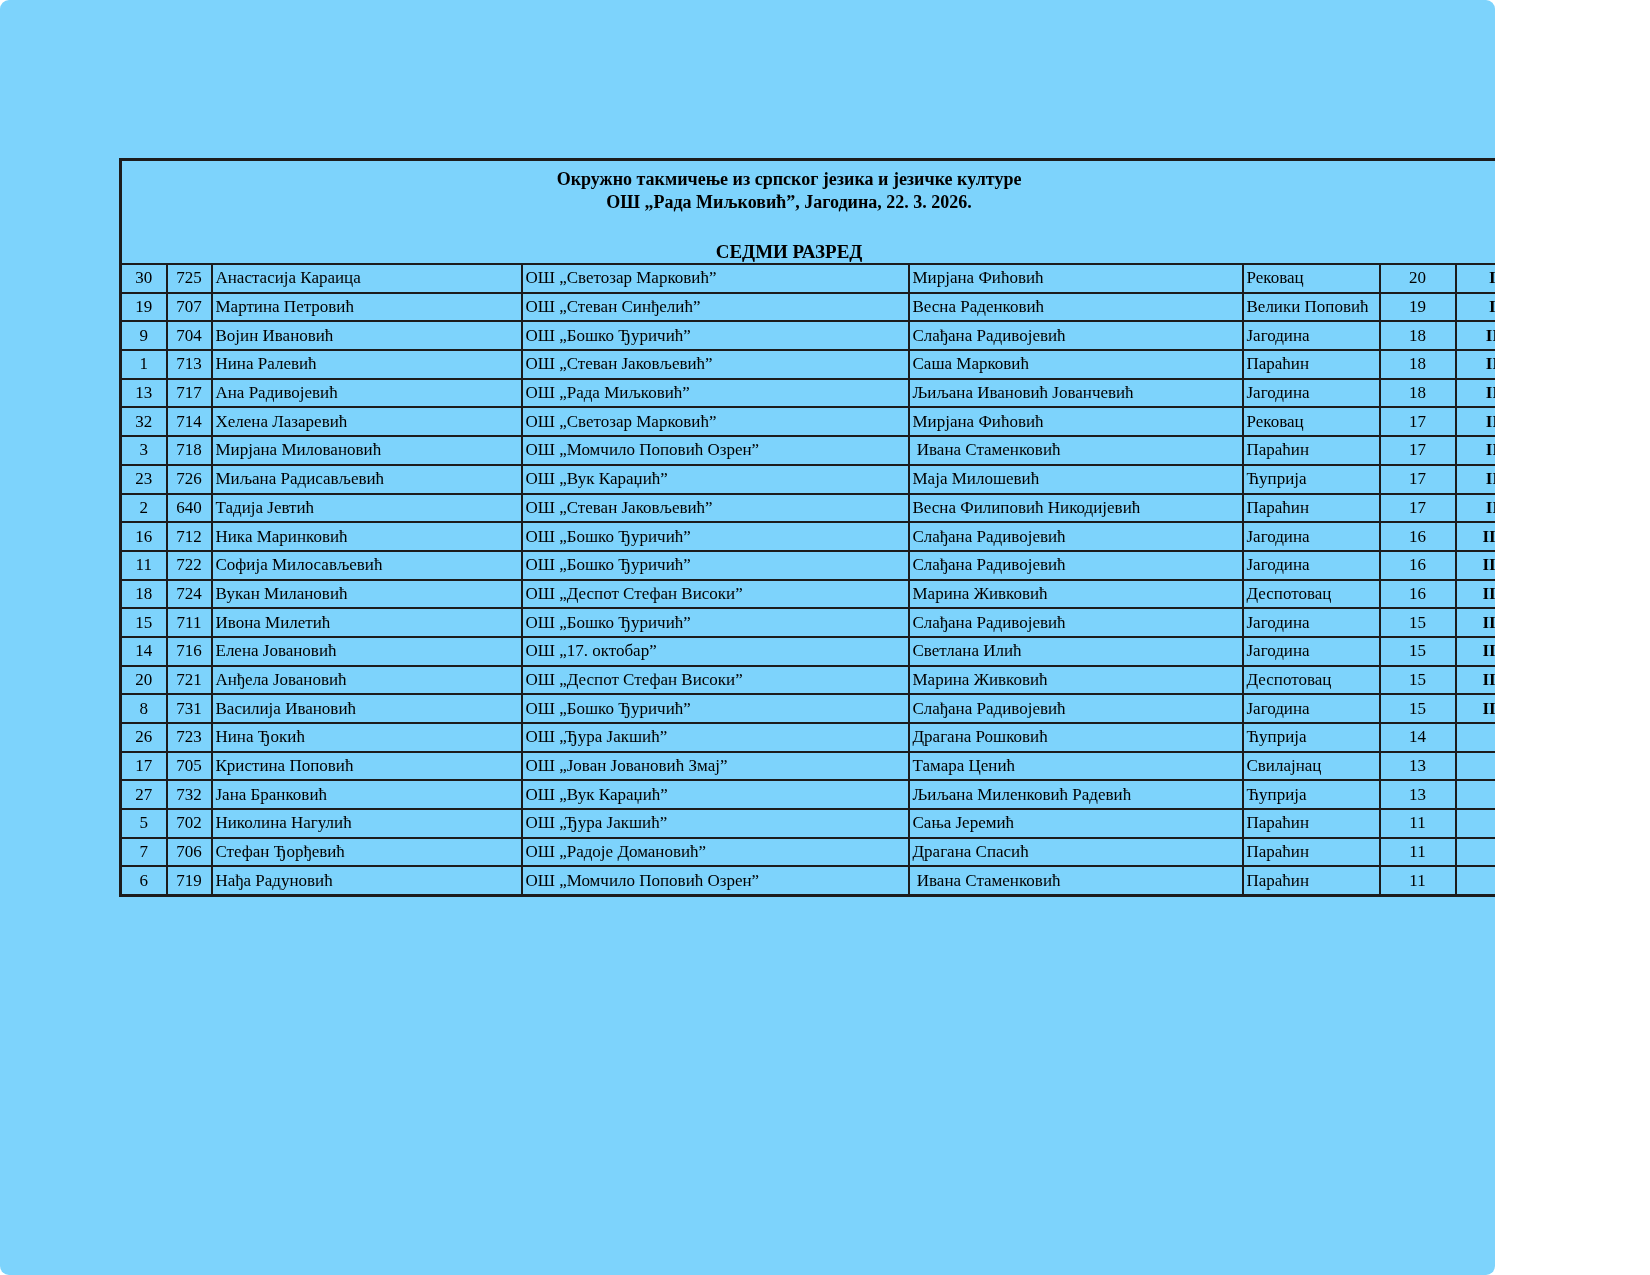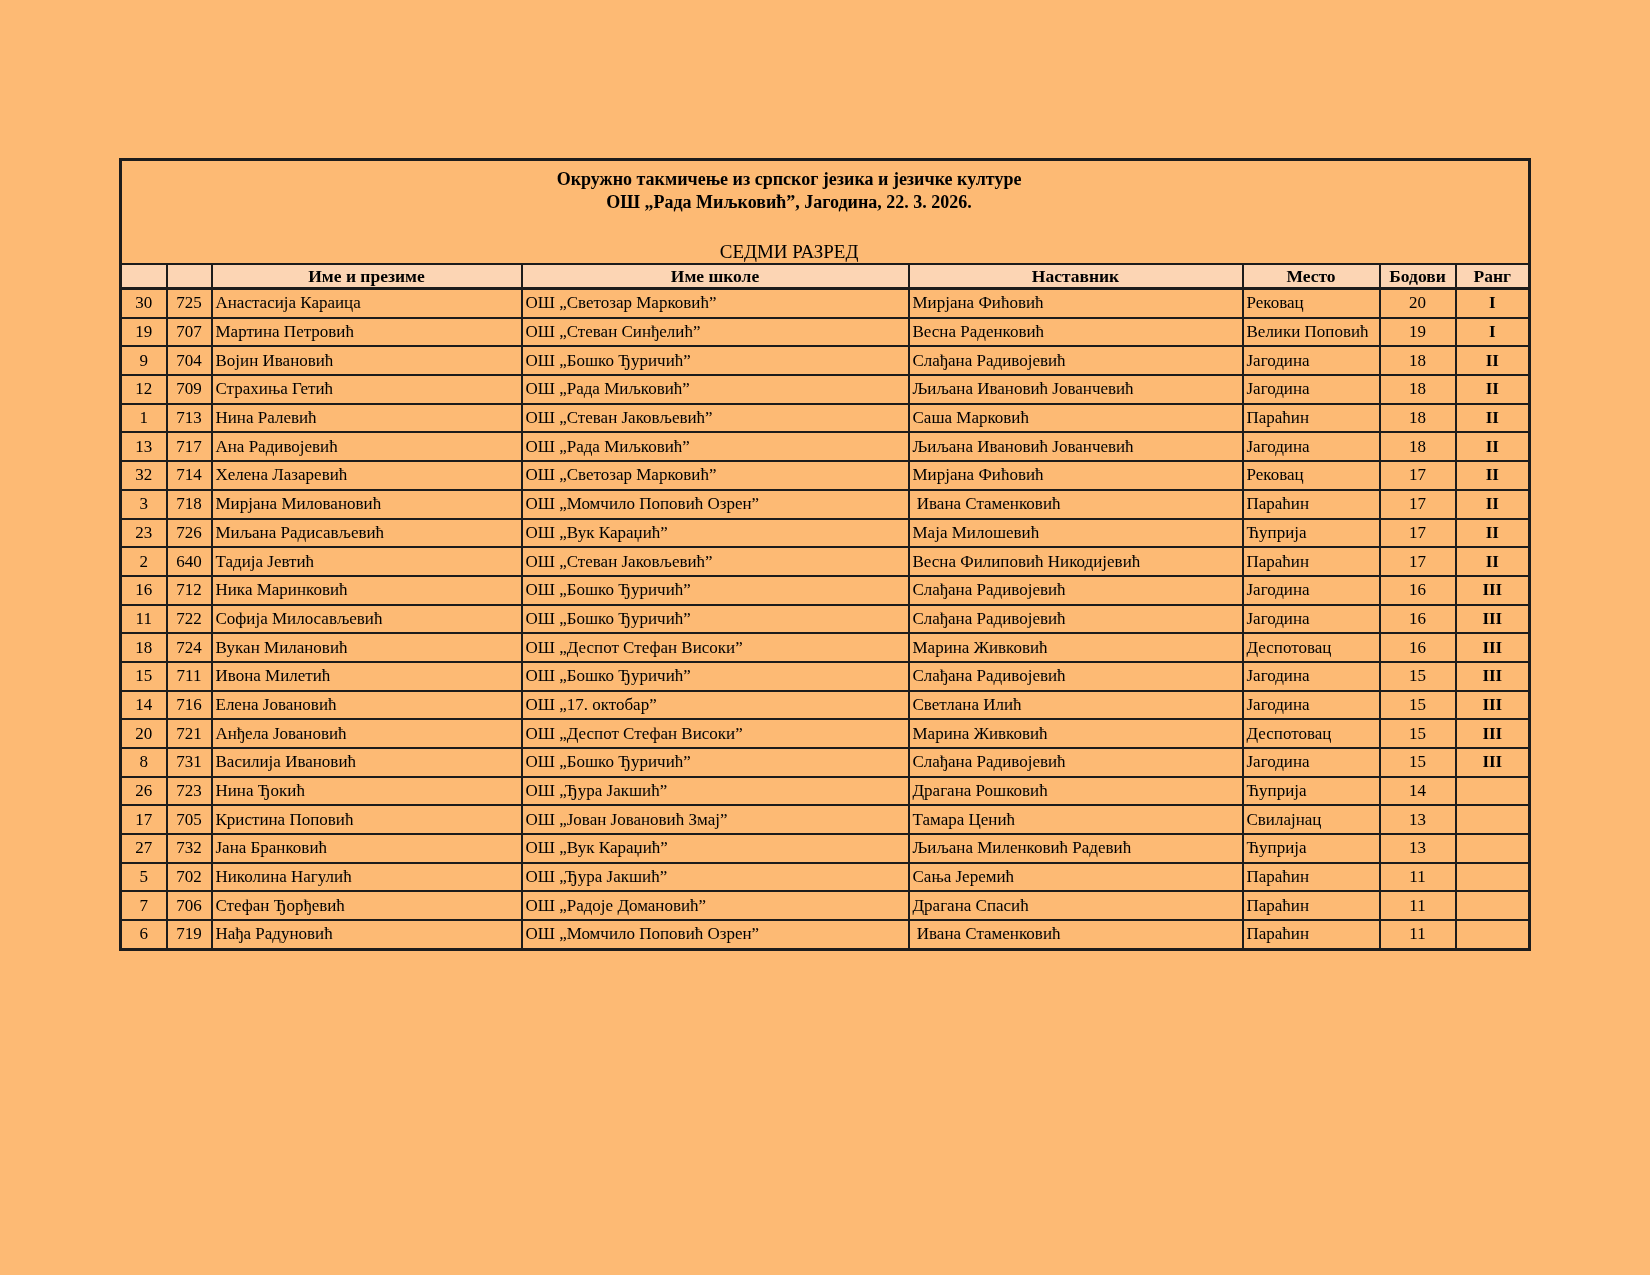--- a/index.html
+++ b/index.html
@@ -6,24 +6,25 @@
     margin: 0;
     padding: 0;
     background: #ffffff;
     width: 1650px;
     height: 1275px;
     font-family: "Liberation Serif", "DejaVu Serif", serif;
     color: #000000;
   }
   .sheet {
     position: relative;
-    width: 1650px;
+    width: 1495px;
     height: 1275px;
-    background: #fdba74;
+    background: #7dd3fc;
     overflow: hidden;
+    border-radius: 9px;
   }
   .doc-table-wrap {
     position: absolute;
     left: 119px;
     top: 158px;
     width: 1409px;
   }
   table.doc {
     border-collapse: collapse;
     table-layout: fixed;
@@ -43,21 +44,21 @@
     padding-top: 7px;
     margin-right: 72px; 
     text-align: center;
   }
   .title-line {
     font-weight: bold;
     font-size: 18px;
     line-height: 23px;
   }
   .section-line {
-    font-weight: normal;
+    font-weight: bold;
     font-size: 19px;
     line-height: 22px;
     margin-top: 27px;
   }
   tr.head th {
     background: #FCD5B4;
     font-weight: bold;
     font-size: 17.5px;
     height: 22px;
     padding: 0 2px;
@@ -97,30 +98,20 @@
       <tbody>
         <tr>
           <td class="title-cell" id="title-cell" colspan="8">
             <div class="title-inner">
               <div class="title-line">Окружно такмичење из српског језика и језичке културе</div>
               <div class="title-line">ОШ „Рада Миљковић”, Јагодина, 22. 3. 2026.</div>
               <div class="section-line">СЕДМИ РАЗРЕД</div>
             </div>
           </td>
         </tr>
-        <tr class="head" id="header-row">
-            <th style="background: rgb(252, 213, 180);"></th>
-            <th style="background: rgb(252, 213, 180);"></th>
-            <th style="background: rgb(252, 213, 180);">Име и презиме</th>
-            <th style="background: rgb(252, 213, 180);">Име школе</th>
-            <th style="background: rgb(252, 213, 180);">Наставник</th>
-            <th style="background: rgb(252, 213, 180);">Место</th>
-            <th style="background: rgb(252, 213, 180);">Бодови</th>
-            <th style="background: rgb(252, 213, 180);">Ранг</th>
-          </tr>
       </tbody>
       <tbody id="rows-body">
           <tr class="data">
             <td class="c">30</td>
             <td class="c">725</td>
             <td class="l">Анастасија Караица</td>
             <td class="l">ОШ „Светозар Марковић”</td>
             <td class="l">Мирјана Фићовић</td>
             <td class="l">Рековац</td>
             <td class="c">20</td>
@@ -140,30 +131,20 @@
             <td class="c">9</td>
             <td class="c">704</td>
             <td class="l">Војин Ивановић</td>
             <td class="l">ОШ „Бошко Ђуричић”</td>
             <td class="l">Слађана Радивојевић</td>
             <td class="l">Јагодина</td>
             <td class="c">18</td>
             <td class="rank">II</td>
           </tr>
           <tr class="data">
-            <td class="c">12</td>
-            <td class="c">709</td>
-            <td class="l">Страхиња Гетић</td>
-            <td class="l">ОШ „Рада Миљковић”</td>
-            <td class="l">Љиљана Ивановић Јованчевић</td>
-            <td class="l">Јагодина</td>
-            <td class="c">18</td>
-            <td class="rank">II</td>
-          </tr>
-          <tr class="data">
             <td class="c">1</td>
             <td class="c">713</td>
             <td class="l">Нина Ралевић</td>
             <td class="l">ОШ „Стеван Јаковљевић”</td>
             <td class="l">Саша Марковић</td>
             <td class="l">Параћин</td>
             <td class="c">18</td>
             <td class="rank">II</td>
           </tr>
           <tr class="data">

